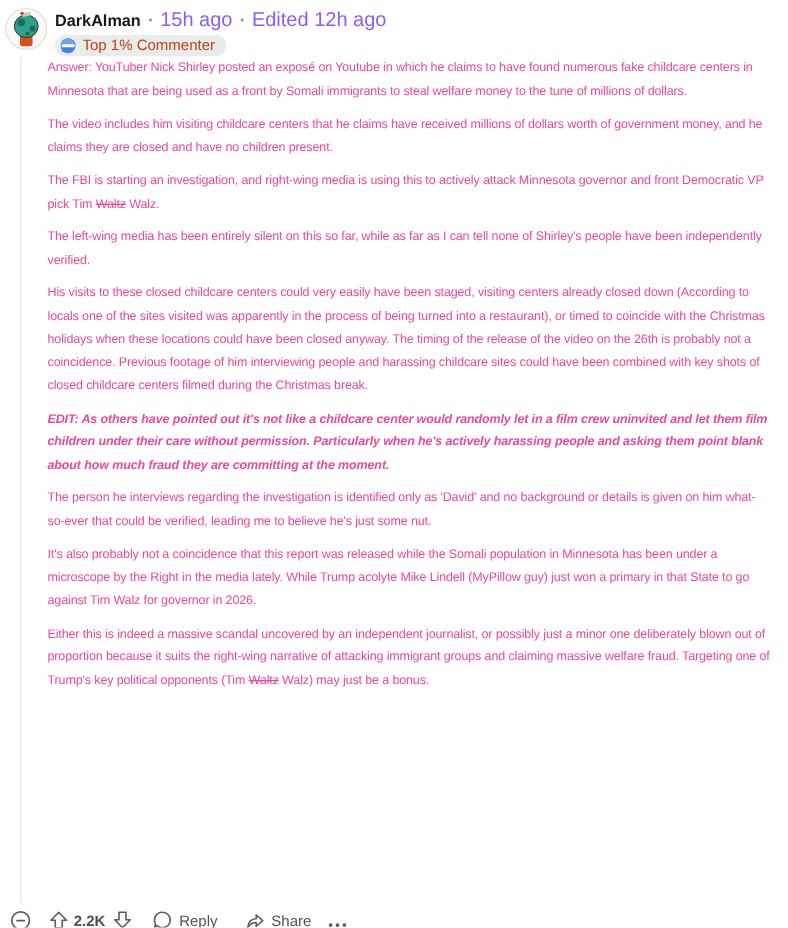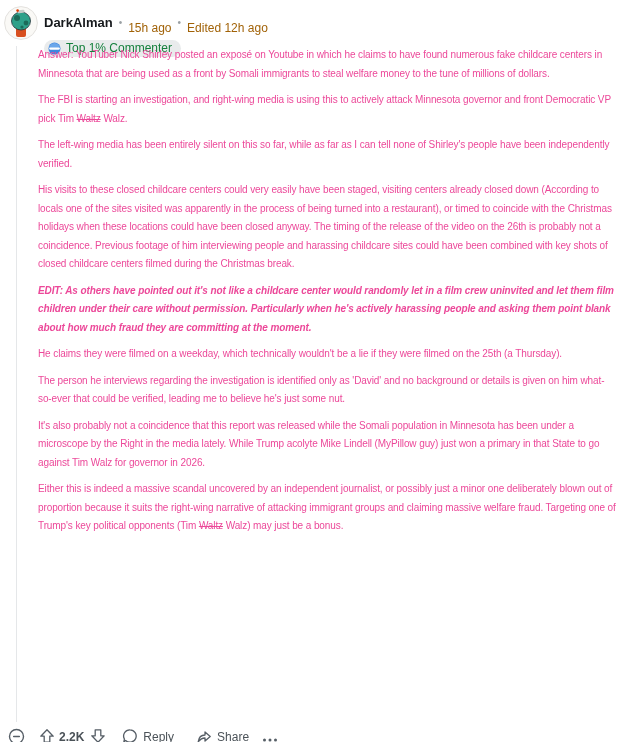--- a/index.html
+++ b/index.html
@@ -31,31 +31,31 @@
   .meta-row {
     display: flex;
     align-items: center;
     gap: 6px;
     font-size: 13px;
     line-height: 15px;
     white-space: nowrap;
   }
   .username { font-weight: 700; color: #16191c; cursor: pointer; }
   .meta-dot { color: #9aa0a4; font-size: 10px; }
-  .meta-time { color: #a16207; font-size: 12px; margin-top: 12px; }
+  .meta-time { color: #8b5cf6; font-size: 16px; }
   .badge-row { margin-top: 4px; }
   .badge-pill {
     display: inline-flex;
     align-items: center;
     gap: 5px;
     background: #e9ebec;
     border-radius: 10px;
     padding: 2px 9px 2px 4px;
     font-size: 12px;
-    color: #15803d;
+    color: #c2410c;
     line-height: 13px;
   }
   
   .thread-line {
     position: absolute;
     left: 16px;
     top: 46px;
     width: 1px;
     height: 676px;
     background: #e5e7e9;
@@ -146,25 +146,25 @@
         </svg>
         <span>Top 1% Commenter</span>
       </span>
     </div>
   </div>
 
   <div class="thread-line"></div>
 
   <div class="comment-body">
       <p class="para"><span>Answer: YouTuber Nick Shirley posted an exposé on Youtube in which he claims to have found numerous fake childcare centers in Minnesota that are being used as a front by Somali immigrants to steal welfare money to the tune of millions of dollars.</span></p>
+      <p class="para"><span>The video includes him visiting childcare centers that he claims have received millions of dollars worth of government money, and he claims they are closed and have no children present.</span></p>
       <p class="para"><span>The FBI is starting an investigation, and right-wing media is using this to actively attack Minnesota governor and front Democratic VP pick Tim </span><span class="strike">Waltz</span><span> Walz.</span></p>
       <p class="para"><span>The left-wing media has been entirely silent on this so far, while as far as I can tell none of Shirley's people have been independently verified.</span></p>
       <p class="para"><span>His visits to these closed childcare centers could very easily have been staged, visiting centers already closed down (According to locals one of the sites visited was apparently in the process of being turned into a restaurant), or timed to coincide with the Christmas holidays when these locations could have been closed anyway. The timing of the release of the video on the 26th is probably not a coincidence. Previous footage of him interviewing people and harassing childcare sites could have been combined with key shots of closed childcare centers filmed during the Christmas break.</span></p>
       <p class="para italic"><span>EDIT: As others have pointed out it's not like a childcare center would randomly let in a film crew uninvited and let them film children under their care without permission. Particularly when he's actively harassing people and asking them point blank about how much fraud they are committing at the moment.</span></p>
-      <p class="para"><span>He claims they were filmed on a weekday, which technically wouldn't be a lie if they were filmed on the 25th (a Thursday).</span></p>
       <p class="para"><span>The person he interviews regarding the investigation is identified only as 'David' and no background or details is given on him what-so-ever that could be verified, leading me to believe he's just some nut.</span></p>
       <p class="para"><span>It's also probably not a coincidence that this report was released while the Somali population in Minnesota has been under a microscope by the Right in the media lately. While Trump acolyte Mike Lindell (MyPillow guy) just won a primary in that State to go against Tim Walz for governor in 2026.</span></p>
       <p class="para"><span>Either this is indeed a massive scandal uncovered by an independent journalist, or possibly just a minor one deliberately blown out of proportion because it suits the right-wing narrative of attacking immigrant groups and claiming massive welfare fraud. Targeting one of Trump's key political opponents (Tim </span><span class="strike">Waltz</span><span> Walz) may just be a bonus.</span></p>
     </div>
 
   <div class="footer">
 
     <span class="icon-btn">
       <svg width="17" height="17" viewBox="0 0 16 16">
         <circle cx="8" cy="8" r="6.6" fill="none" stroke="#565e66" stroke-width="1.3"></circle>

